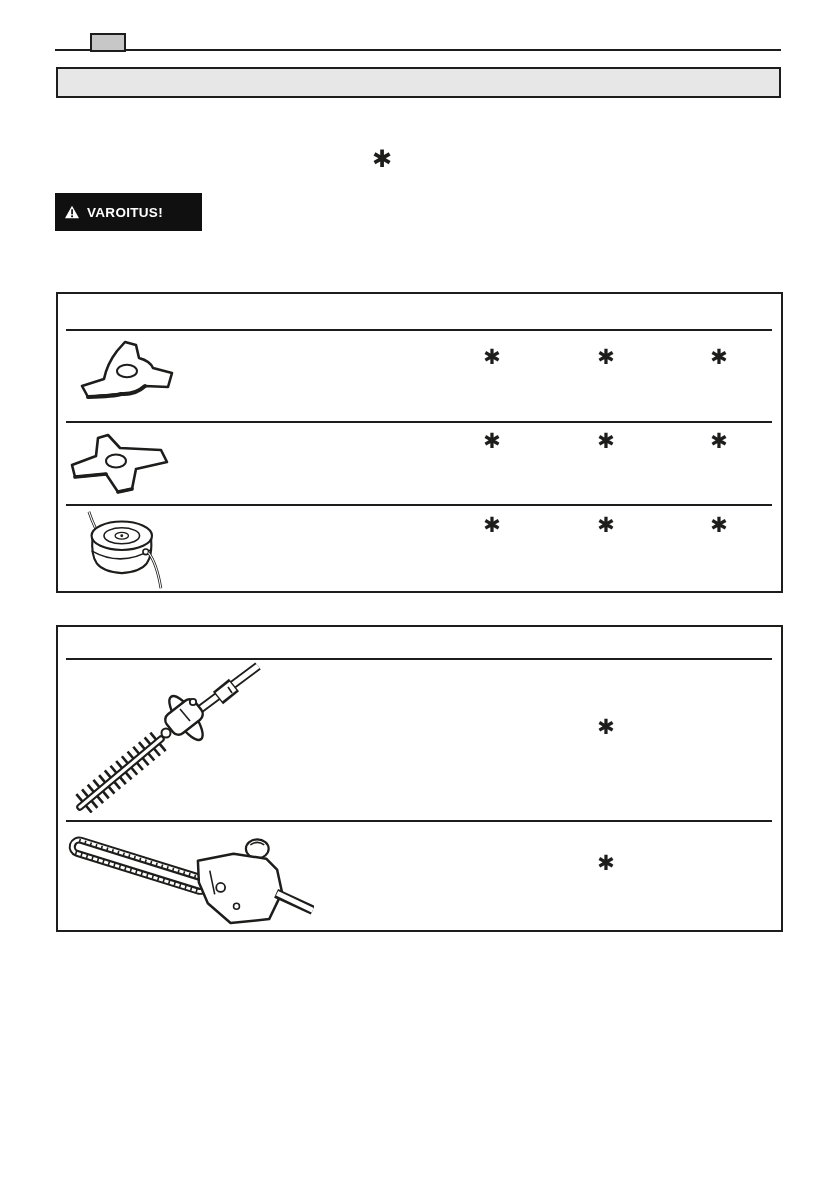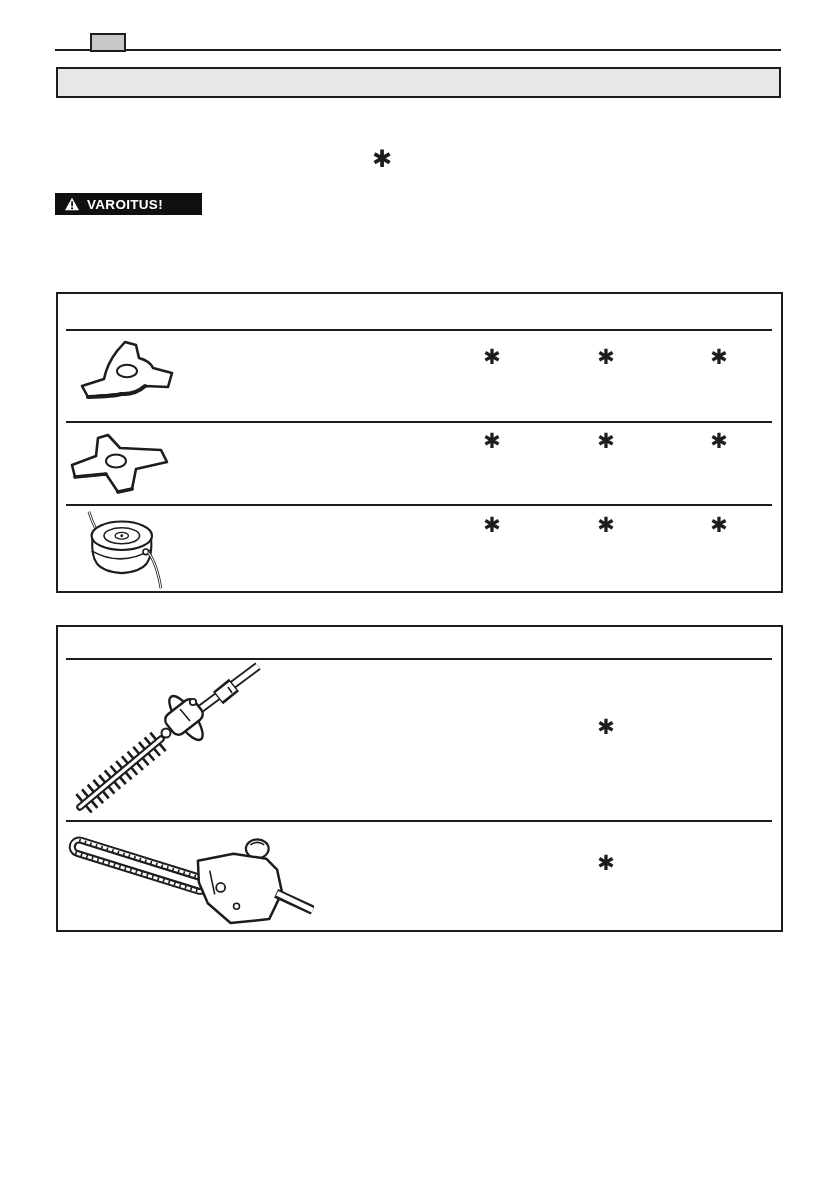--- a/index.html
+++ b/index.html
@@ -28,21 +28,21 @@
   
   .footnote-mark {
     left: 368px; top: 145px; width: 28px; height: 28px;
     display: flex; align-items: center; justify-content: center;
     font-family: "DejaVu Sans", sans-serif;
     font-size: 24px; font-weight: bold; color: #1d1d1b;
   }
 
   
   .warning-box {
-    left: 55px; top: 193px; width: 147px; height: 22px;
+    left: 55px; top: 193px; width: 147px; height: 38px;
     background: #101010; color: #ffffff;
     display: flex; align-items: center; gap: 7px;
     padding-left: 9px; box-sizing: border-box;
   }
   .warning-box .wtext {
     font-size: 13.5px; font-weight: bold; letter-spacing: 0.3px;
     transform: translateY(-0.5px);
   }
 
   

